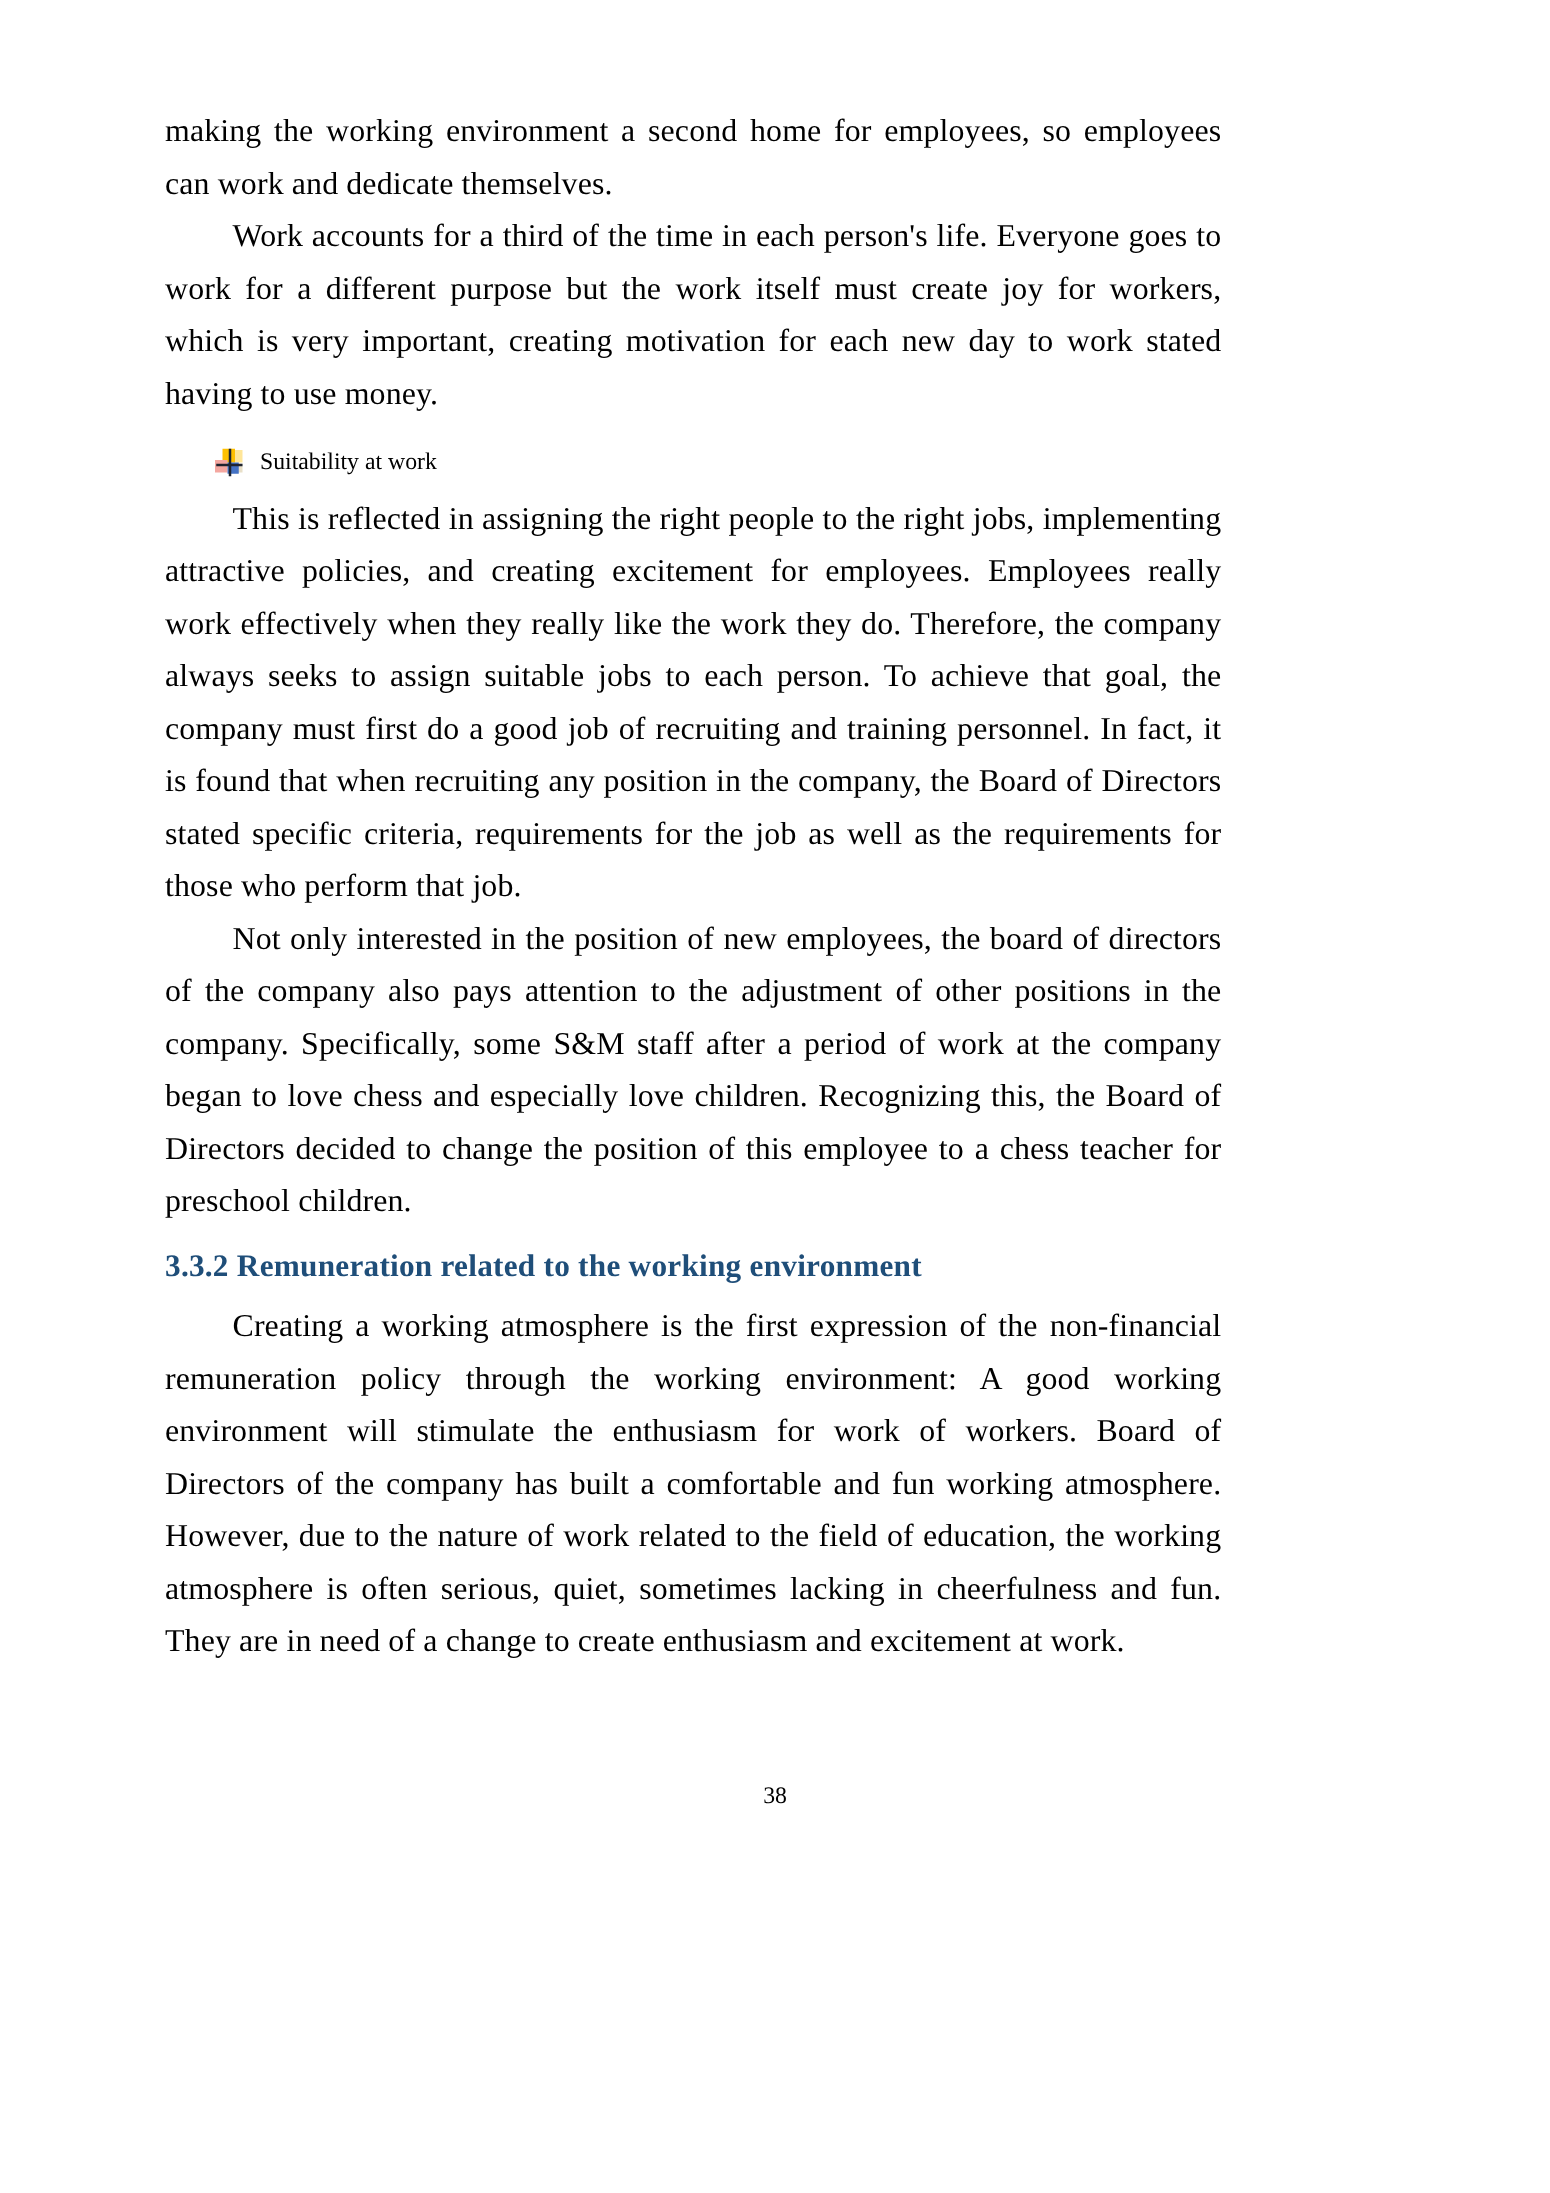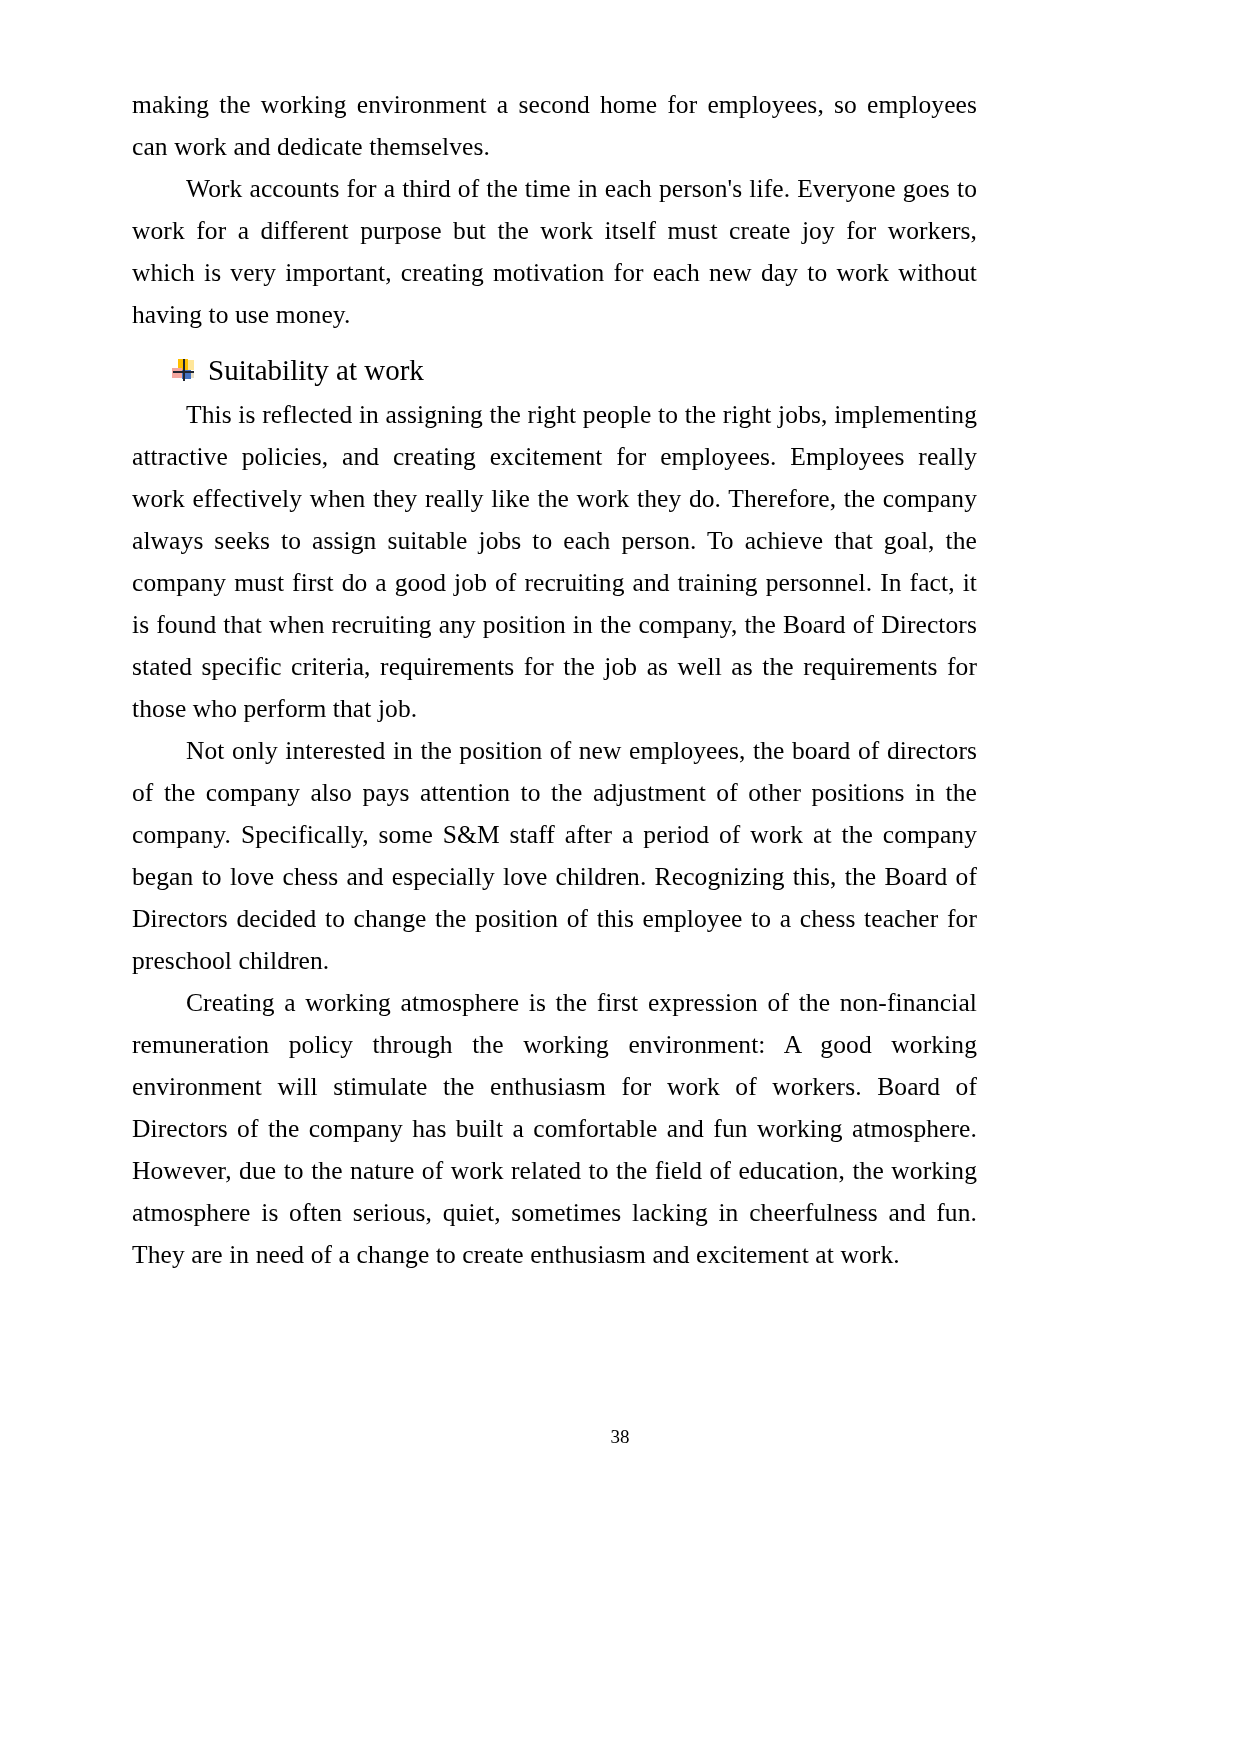--- a/index.html
+++ b/index.html
@@ -102,21 +102,21 @@
     left: 11px; top: 0px;
     width: 2px; height: 22px;
     background: #1F2430;
   }
   .bullet-icon .bar-h {
     left: 1px; top: 12px;
     width: 21px; height: 2px;
     background: #1F2430;
   }
   .bullet-label {
-    font-size: 29px;
+    font-size: 19px;
     line-height: 40px;
   }
 
   .page-number {
     position: absolute;
     left: 0;
     top: 1424px;
     width: 1240px;
     text-align: center;
     font-size: 19px;
@@ -127,39 +127,40 @@
 </head>
 <body>
 
 <div class="page">
 
   <div class="content">
 
     <p class="body-text">making the working environment a second home for employees, so employees can work and dedicate themselves.</p>
 
 
-    <p class="body-text indent">Work accounts for a third of the time in each person's life. Everyone goes to work for a different purpose but the work itself must create joy for workers, which is very important, creating motivation for each new day to work without having to use money.</p>
+    <p class="body-text indent">Work accounts for a third of the time in each person's life. Everyone goes to work for a different purpose but the work itself must create joy for workers, which is very important, creating motivation for each new day to work stated having to use money.</p>
 
     <div class="bullet-row">
       <span class="bullet-icon">
         <span class="sq sq-lightyellow"></span>
         <span class="sq sq-yellow"></span>
         <span class="sq sq-pink"></span>
         <span class="sq sq-tan"></span>
         <span class="sq sq-blue"></span>
         <span class="sq bar-v"></span>
         <span class="sq bar-h"></span>
       </span>
       <span class="bullet-label">Suitability at work</span>
     </div>
 
     <p class="body-text indent">This is reflected in assigning the right people to the right jobs, implementing attractive policies, and creating excitement for employees. Employees really work effectively when they really like the work they do. Therefore, the company always seeks to assign suitable jobs to each person. To achieve that goal, the company must first do a good job of recruiting and training personnel. In fact, it is found that when recruiting any position in the company, the Board of Directors stated specific criteria, requirements for the job as well as the requirements for those who perform that job.</p>
 
     <p class="body-text indent">Not only interested in the position of new employees, the board of directors of the company also pays attention to the adjustment of other positions in the company. Specifically, some S&amp;M staff after a period of work at the company began to love chess and especially love children. Recognizing this, the Board of Directors decided to change the position of this employee to a chess teacher for preschool children.</p>
 
+    <h2 class="section-heading">3.3.2 Remuneration related to the working environment</h2>
 
     <p class="body-text indent">Creating a working atmosphere is the first expression of the non-financial remuneration policy through the working environment: A good working environment will stimulate the enthusiasm for work of workers. Board of Directors of the company has built a comfortable and fun working atmosphere. However, due to the nature of work related to the field of education, the working atmosphere is often serious, quiet, sometimes lacking in cheerfulness and fun. They are in need of a change to create enthusiasm and excitement at work.</p>
 
   </div>
 
   <div class="page-number">38</div>
 
 </div>
 
 </body></html>

